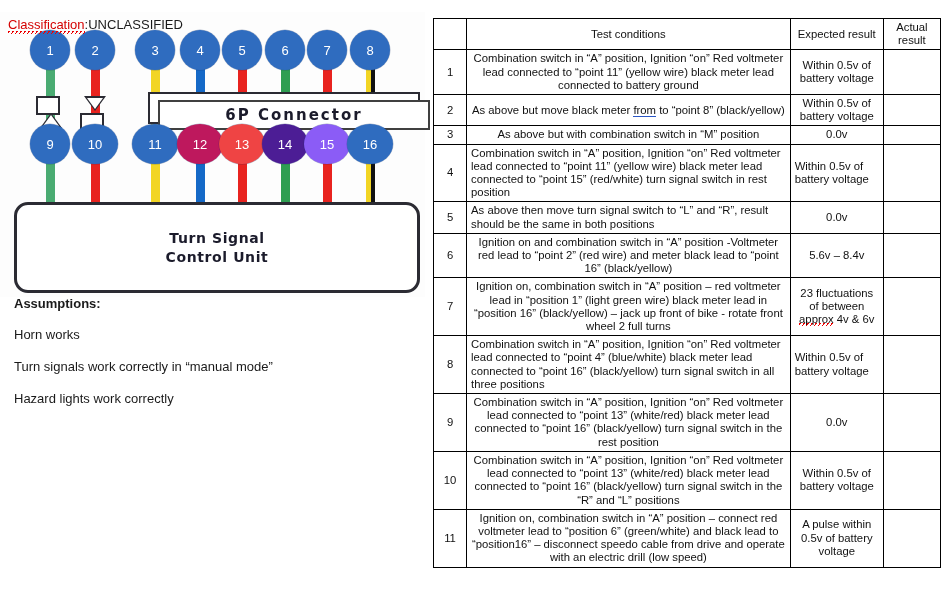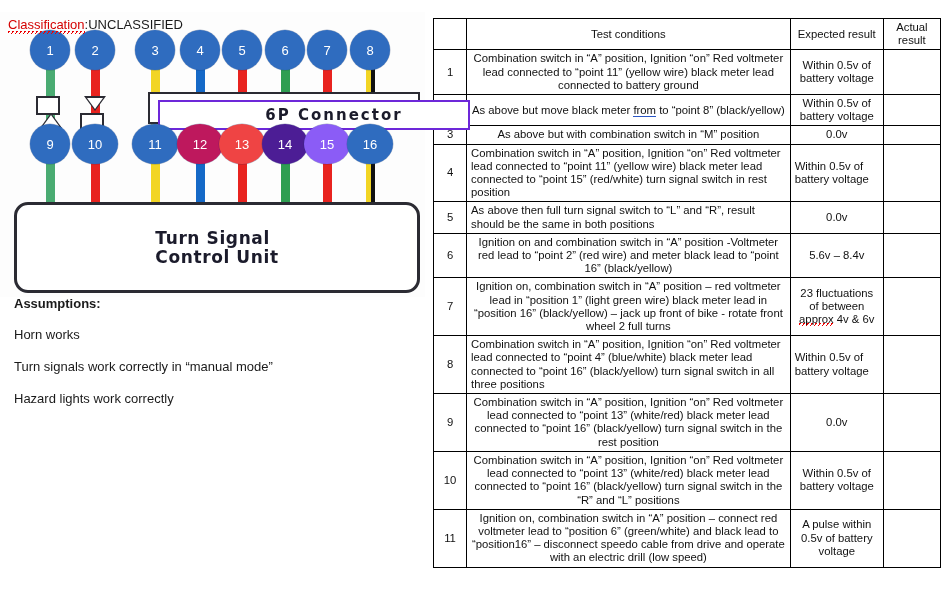--- a/index.html
+++ b/index.html
@@ -59,38 +59,38 @@
     background-image:repeating-linear-gradient(45deg,
         rgba(255,255,255,.85) 0 2px, transparent 2px 5px);
   }
   
   #conn-outer{
     position:absolute;left:148px;top:80px;width:268px;height:28px;
     border:2px solid #2b2b33;background:#ffffff;z-index:10;
   }
   #conn-inner{
     position:absolute;left:158px;top:88px;width:268px;height:26px;
-    border:2px solid #6d28d9;background:#ffffff;z-index:12;
-    display:flex;align-items:center;justify-content:center;padding-left:40px;
+    border:2px solid #404040;background:#ffffff;z-index:12;
+    display:flex;align-items:center;justify-content:center;
   }
   #conn-inner span{
     font-family:"DejaVu Sans",sans-serif;
     font-weight:bold;font-size:15px;letter-spacing:2px;color:#1b1b2b;
     white-space:nowrap;
   }
   
   #control-unit{
     position:absolute;left:14px;top:190px;width:400px;height:85px;
     border:3px solid #2b2b33;border-radius:14px;background:#ffffff;
     z-index:15;display:flex;align-items:center;justify-content:center;
   }
   #control-unit .cu-text{
     font-family:"DejaVu Sans",sans-serif;
-    font-weight:bold;font-size:17px;line-height:19px;
-    color:#1b1b2b;letter-spacing:.6px;
+    font-weight:bold;font-size:14px;line-height:19px;
+    color:#1b1b2b;text-align:center;letter-spacing:.6px;
   }
   
   .sym{position:absolute;z-index:18;}
   .sq{
     width:20px;height:15px;border:2px solid #2b2b33;background:#fff;
   }
   .tri-dn{
     width:0;height:0;border-left:11px solid transparent;
     border-right:11px solid transparent;border-top:15px solid #2b2b33;
     position:relative;
@@ -266,21 +266,21 @@
         <td class="c-act"></td>
       </tr>
       <tr>
         <td class="c-num">4</td>
         <td class="c-cond left">Combination switch in “A” position, Ignition “on” Red voltmeter lead connected to “point 11” (yellow wire) black meter lead connected to “point 15” (red/white) turn signal switch in rest position</td>
         <td class="c-exp left">Within 0.5v of battery voltage</td>
         <td class="c-act"></td>
       </tr>
       <tr>
         <td class="c-num">5</td>
-        <td class="c-cond left">As above then full turn signal switch to “L” and “R”, result should be the same in both positions</td>
+        <td class="c-cond left">As above then move turn signal switch to “L” and “R”, result should be the same in both positions</td>
         <td class="c-exp">0.0v</td>
         <td class="c-act"></td>
       </tr>
       <tr>
         <td class="c-num">6</td>
         <td class="c-cond">Ignition on and combination switch in “A” position -Voltmeter red lead to “point 2” (red wire) and meter black lead to “point 16” (black/yellow)</td>
         <td class="c-exp">5.6v – 8.4v</td>
         <td class="c-act"></td>
       </tr>
       <tr>

